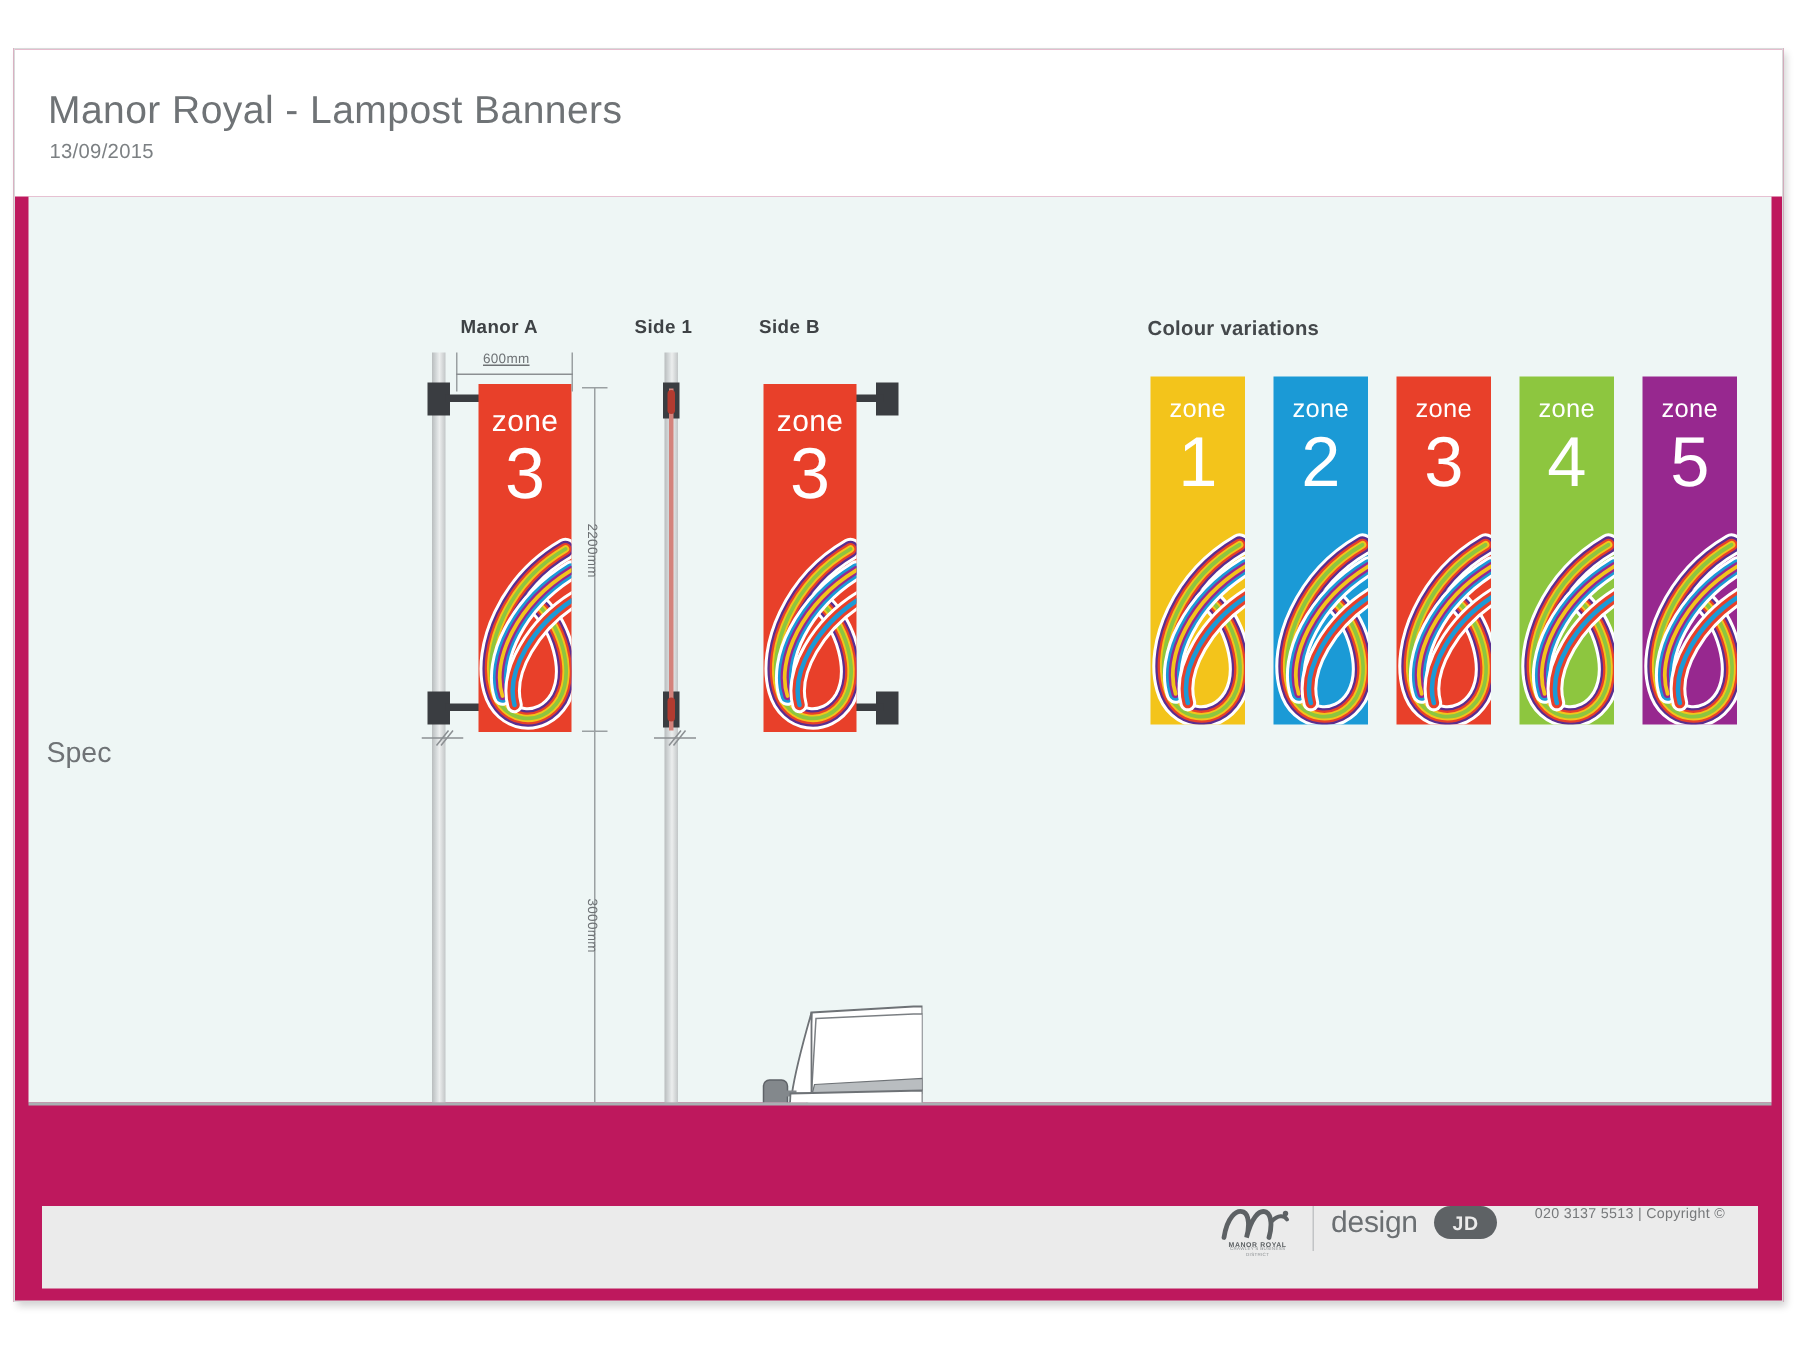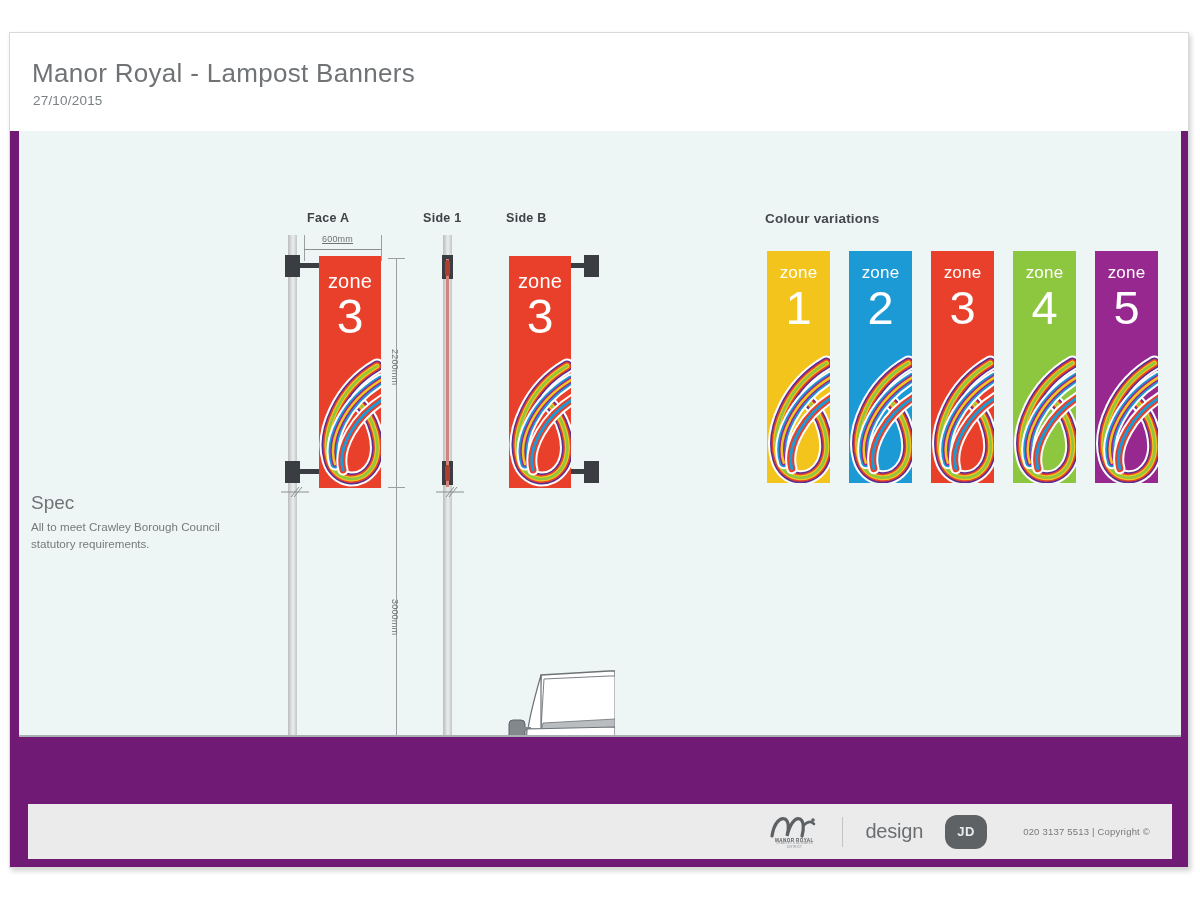--- a/index.html
+++ b/index.html
@@ -3,21 +3,21 @@
 <meta charset="utf-8">
 <style>
   html,body{margin:0;padding:0;}
   body{
     width:1200px;height:900px;overflow:hidden;
     background:#ffffff;
     font-family:"Liberation Sans","DejaVu Sans",sans-serif;
   }
   .page{
     position:absolute;left:9px;top:32px;width:1180px;height:836px;
-    background:#701a75;
+    background:#be185d;
     border:1px solid #d8dada;
     box-shadow:2px 3px 5px rgba(0,0,0,0.18);
     box-sizing:border-box;
   }
   
   .header{position:absolute;left:0;top:0;width:100%;height:98px;background:#fff;}
   .title{
     position:absolute;left:22px;top:25px;
     font-size:26px;font-weight:400;color:#6f7376;letter-spacing:0.3px;
     white-space:nowrap;
@@ -85,55 +85,55 @@
   }
   
   .van{position:absolute;left:478px;top:536px;width:118px;height:190px;}
   
   .divider{position:absolute;left:9px;top:702px;width:1162px;height:2px;background:#a9b0b3;}
   .footer{
     position:absolute;left:18px;top:771px;width:1144px;height:55px;background:#ebebeb;
   }
   .footer-inner{
     position:absolute;right:22px;top:0;height:55px;
-    display:flex;align-items:center;gap:22px;
+    display:flex;gap:11px;
   }
   .mr-logo{width:52px;height:34px;position:relative;}
   .mr-logo-text{
     position:absolute;left:0;right:0;bottom:6px;text-align:center;
     font-size:4.6px;color:#5a5e61;font-weight:700;letter-spacing:0.4px;
   }
   .mr-logo-sub{
     position:absolute;left:2px;right:2px;bottom:0;text-align:center;
     font-size:3px;color:#8b8f92;letter-spacing:0.2px;
   }
   .vsep{width:1px;height:30px;background:#c2c4c6;}
   .design-word{font-size:20px;color:#6b6f72;letter-spacing:-0.2px;}
   .jd-badge{
-    width:42px;height:34px;border-radius:12px;background:#5e6265;
+    width:42px;height:22px;border-radius:12px;background:#5e6265;
     display:flex;align-items:center;justify-content:center;
     color:#ebebeb;font-size:13px;font-weight:700;letter-spacing:0.5px;
   }
   .footer-contact{
     font-size:9.5px;color:#77797b;letter-spacing:0.2px;margin-left:14px;white-space:nowrap;
   }
 </style>
 </head>
 <body>
 
 <div class="page">
 
   <div class="header">
     <div class="title">Manor Royal - Lampost Banners</div>
-    <div class="subtitle">27/10/2015</div>
+    <div class="subtitle">13/09/2015</div>
   </div>
 
   <div class="artboard">
 
-    <div class="view-label" style="left:288px;top:80px;">Face A</div>
+    <div class="view-label" style="left:288px;top:80px;">Manor A</div>
     <div class="view-label" style="left:404px;top:80px;">Side 1</div>
     <div class="view-label" style="left:487px;top:80px;">Side B</div>
 
     <div class="post" style="left:269px;top:104px;height:524px;"></div>
 
     <div class="bracket" style="left:266px;top:124px;width:15px;height:22px;"></div>
     <div class="bracket-arm" style="left:278px;top:132px;width:24px;"></div>
 
     <div class="bracket" style="left:266px;top:330px;width:15px;height:22px;"></div>
     <div class="bracket-arm" style="left:278px;top:338px;width:24px;"></div>
@@ -235,21 +235,20 @@
         <circle cx="66" cy="120" r="2" fill="#7c8084"></circle>
         <circle cx="66" cy="129" r="2" fill="#7c8084"></circle>
         <rect x="60" y="128" width="4" height="14" rx="1" fill="#b4b8bb" stroke="#83878b" stroke-width="0.6"></rect>
         <rect x="24" y="146" width="22" height="36" fill="#111111"></rect>
         <path d="M30 140 L118 138 L118 150 L30 152 Z" fill="#b9bdc0"></path>
       </g>
     </svg>
 
     <div class="spec-head">Spec</div>
     <div class="spec-body">
-      <p>All to meet Crawley Borough Council statutory requirements.</p>
     </div>
 
     <div class="section-label" style="left:746px;top:80px;">Colour variations</div>
 
     <div id="cv-container">
         <div class="cv-banner" style="left: 748px; top: 120px; width: 63px; height: 232px; background: rgb(243, 196, 27);">
           <div class="zone" style="top: 12px;">zone</div>
           <div class="num" style="top: 33px;">1</div>
           <svg class="swirl" width="74" height="140" viewBox="0 0 72 138" style="left: -4px; top: 100px;">
             <path d="M62 12 C 24 34, 6 78, 14 106 C 20 128, 46 132, 58 112 C 68 94, 60 62, 40 46" fill="none" stroke="#ffffff" stroke-width="15" stroke-linecap="round"></path>

